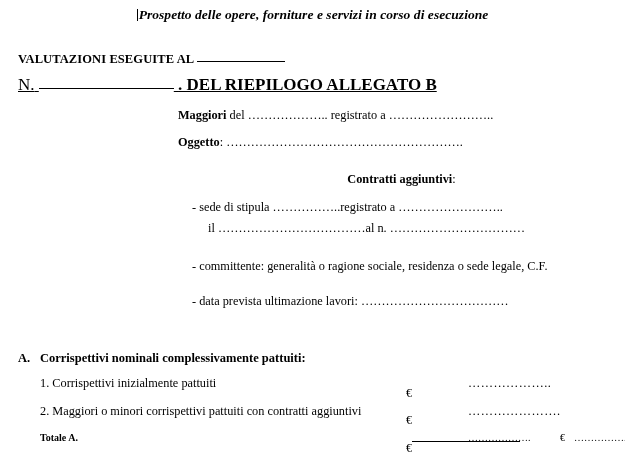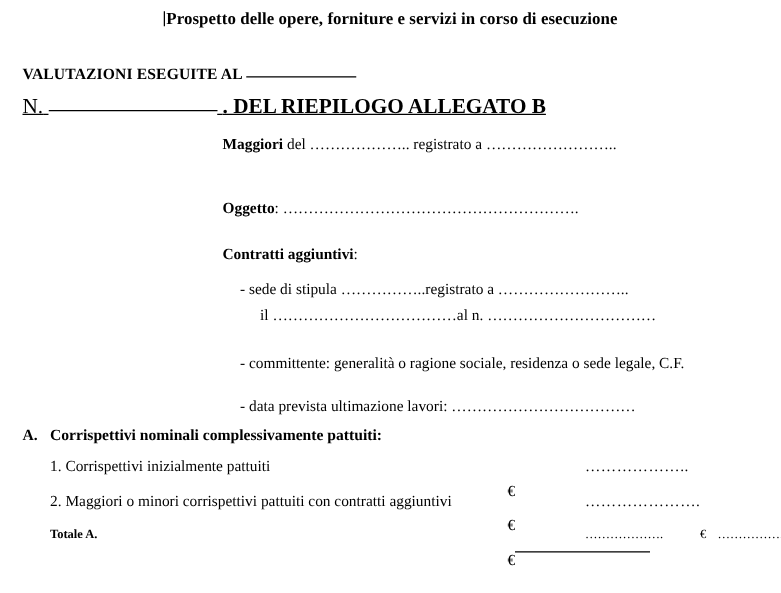--- a/index.html
+++ b/index.html
@@ -21,20 +21,21 @@
     padding: 0;
     box-sizing: border-box;
   }
   .title {
     text-align: center;
     font-weight: bold;
     font-size: 13.5px;
     margin-top: 7px;
     margin-bottom: 0;
     letter-spacing: 0.05px;
+    font-style: italic;
   }
   .title .caret {
     display: inline-block;
     border-left: 1px solid #000;
     height: 12px;
     vertical-align: -2px;
     margin-right: 1px;
   }
   .block-left {
     margin-left: 18px;
@@ -73,21 +74,21 @@
 
   .sub {
     margin-left: 14px;
   }
   .sub2 {
     margin-left: 30px;
   }
 
   .section-a {
     margin-left: 18px;
-    margin-top: 8px;
+    margin-top: 42px;
     font-size: 12.5px;
   }
   .sec-head {
     font-weight: bold;
   }
   .sec-head .letter {
     display: inline-block;
     width: 22px;
   }
   .item {
@@ -151,25 +152,25 @@
       <b>. DEL RIEPILOGO ALLEGATO B</b>
     </div>
   </div>
 
   <div class="indent-block">
 
     <div class="row">
       <span class="bold">Maggiori</span><span> del ……………….. registrato a ……………………..</span>
     </div>
 
-    <div class="row" style="margin-top:36px;">
+    <div class="row" style="margin-top:12px;">
       <span class="bold">Oggetto</span><span>: ………………………………………………….</span>
     </div>
 
-    <div class="row" style="margin-top:22px;">
+    <div class="row" style="margin-top:22px;text-align:center;">
       <span class="bold">Contratti aggiuntivi</span><span>:</span>
     </div>
 
     <div class="row sub">
       <span>- sede di stipula ……………..registrato a ……………………..</span>
     </div>
     <div class="row tight sub2">
       <span>il ………………………………al n. ……………………………</span>
     </div>
 

